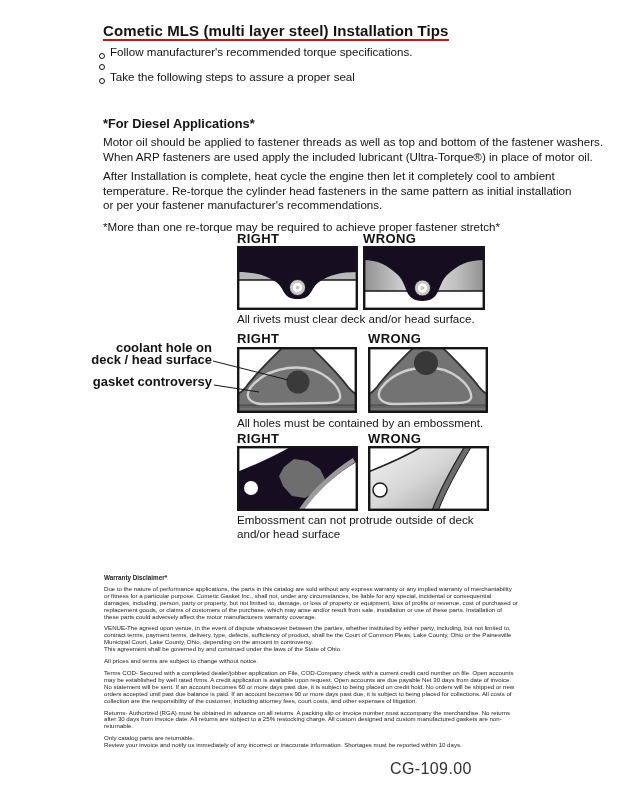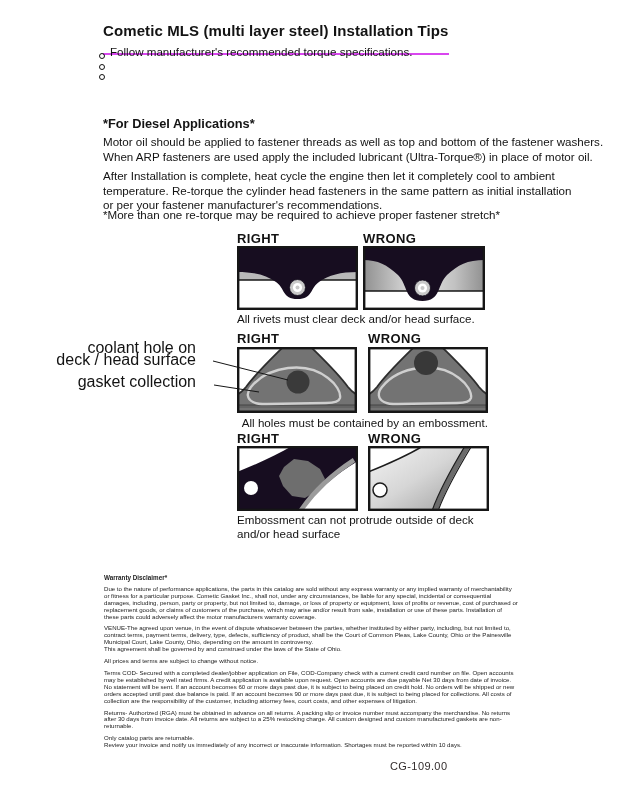--- a/index.html
+++ b/index.html
@@ -1,63 +1,64 @@
 <!DOCTYPE html>
 <html><head>
 <meta charset="utf-8">
 <style>
   html,body { margin:0; padding:0; background:#ffffff; }
   .page {
     position:relative; width:618px; height:800px; background:#ffffff;
     font-family:"Liberation Sans", sans-serif; color:#131313; overflow:hidden;
   }
   .title { position:absolute; left:103px; top:22px; font-size:15px; font-weight:bold; letter-spacing:0.1px; }
-  .title .u { border-bottom:2px solid #d946ef; padding-bottom:14px; }
+  .title .u { border-bottom:2px solid #b91c1c; padding-bottom:0; }
 
   .bullets { position:absolute; left:99px; top:45px; font-size:11.6px; line-height:14.2px; }
   .b-row { display:flex; align-items:flex-end; }
   .ring { flex:none; width:4px; height:4px; border:1.2px solid #131313; border-radius:50%; margin:4.5px 5px 0 0; }
   .subs { position:absolute; left:121px; top:87px; font-size:11.6px; line-height:14.2px; }
   .dot { flex:none; width:4.5px; height:4.5px; background:#131313; border-radius:50%; margin:4.5px 4px 0 0; }
 
   .h2 { position:absolute; left:103px; top:116px; font-size:12.8px; font-weight:bold;text-align:right; }
   .para { position:absolute; left:103px; width:505px; font-size:11.6px; line-height:14.6px; white-space:pre-line; }
-  .p1 { top:135px; } .p2 { top:169px; } .note { top:208px; }
+  .p1 { top:135px; } .p2 { top:169px; } .note { top:220px; }
 
   .fig-label { position:absolute; font-size:13px; font-weight:bold; text-align:left; letter-spacing:0.4px; }
   .fig-caption { position:absolute; font-size:11.6px; line-height:13.5px; white-space:pre-line; }
   .panel { position:absolute; }
 
-  .callout { position:absolute; left:44px; width:152px; font-size:16px; line-height:11.6px; text-align:right; white-space:pre-line; }
+  .callout { position:absolute; left:60px; width:152px; font-size:13px; line-height:11.6px; text-align:right; white-space:pre-line;font-weight:bold; }
   .co1 { top:342px; } .co2 { top:376px; }
   .callout-lines { position:absolute; left:110px; top:340px; z-index:5; pointer-events:none; }
 
   .legal { position:absolute; left:104px; top:575px; width:414px; font-size:6.1px; line-height:6.9px; color:#222222; }
   .legal .lh { font-weight:bold; font-size:6.3px; margin:0 0 4px 0; }
   .legal .lp { margin:0 0 5px 0; white-space:pre-line; }
 
-  .code { position:absolute; left:390px; top:760px; font-size:11px; letter-spacing:0.4px; color:#332d2d; }
+  .code { position:absolute; left:390px; top:760px; font-size:16px; letter-spacing:0.4px; color:#332d2d; }
 </style>
 </head>
 <body>
 
 <div class="page">
 
   <div class="title"><span class="u">Cometic MLS (multi layer steel) Installation Tips</span></div>
 
   <div class="bullets">
     <div class="b-row">
         <span class="ring"></span>
         <span>Follow manufacturer's recommended torque specifications.</span>
       </div>
     <div class="b-row">
         <span class="ring"></span>
       </div>
     <div class="b-row">
         <span class="ring"></span>
+        <span>Take the following steps to assure a proper seal</span>
       </div>
   </div>
 
 
   <div class="h2">*For Diesel Applications*</div>
   <div class="para p1">Motor oil should be applied to fastener threads as well as top and bottom of the fastener washers.
 When ARP fasteners are used apply the included lubricant (Ultra-Torque®) in place of motor oil.</div>
   <div class="para p2">After Installation is complete, heat cycle the engine then let it completely cool to ambient
 temperature. Re-torque the cylinder head fasteners in the same pattern as initial installation
 or per your fastener manufacturer's recommendations.</div>
@@ -96,21 +97,21 @@
     <rect x="1.2" y="1.2" width="119.6" height="61.6" fill="none" stroke="#161616" stroke-width="2.4"></rect>
   </svg>
 
   <div class="fig-caption" style="left:237px; top:312px;">All rivets must clear deck and/or head surface.</div>
 
   <div class="fig-label" style="left:237px; top:331px; width:120px;">RIGHT</div>
   <div class="fig-label" style="left:368px; top:331px; width:120px;">WRONG</div>
 
   <div class="callout co1">coolant hole on
 deck / head surface</div>
-  <div class="callout co2">gasket collection</div>
+  <div class="callout co2">gasket controversy</div>
 
   <svg class="callout-lines" width="240" height="70" viewBox="0 0 240 70">
     <line x1="103" y1="21" x2="178" y2="40" stroke="#161616" stroke-width="1"></line>
     <line x1="104" y1="45" x2="149" y2="52" stroke="#161616" stroke-width="1"></line>
   </svg>
 
   <svg class="panel" style="left:237px; top:347px;" width="120" height="66" viewBox="0 0 120 66">
     <rect width="120" height="66" fill="#737373"></rect>
     <path d="M0,0 H46 C36,10 19,26 9,40 C6,44 3,46 0,48 Z" fill="#ffffff"></path>
     <path d="M46,0 C36,10 19,26 9,40 C6,44 3,46 0,48" fill="none" stroke="#2e2e2e" stroke-width="1.8"></path>
@@ -131,21 +132,21 @@
     <path d="M120,48 C117,46 114,44 111,40 C101,26 84,10 74,0 H120 Z" fill="#ffffff"></path>
     <path d="M74,0 C84,10 101,26 111,40 C114,44 117,46 120,48" fill="none" stroke="#2e2e2e" stroke-width="1.8"></path>
     <rect x="0" y="58" width="120" height="8" fill="#646464"></rect>
     <line x1="0" y1="58" x2="120" y2="58" stroke="#454545" stroke-width="1"></line>
     <line x1="0" y1="62" x2="120" y2="62" stroke="#8c8c8c" stroke-width="0.8"></line>
     <path d="M16,55 C10,52 9,46 14,40 C22,30 35,23 51,21 C67,19 81,23 91,31 C99,37 104,45 103,51 C102,55 97,56 89,56 L30,57 C22,57 20,57 16,55 Z" fill="none" stroke="#cfcfcf" stroke-width="2.4"></path>
     <circle cx="58" cy="16" r="12" fill="#383838"></circle>
     <rect x="1.2" y="1.2" width="117.6" height="63.6" fill="none" stroke="#161616" stroke-width="2.4"></rect>
   </svg>
 
-  <div class="fig-caption" style="left:237px; top:416px; width:251px; text-align:right;">All holes must be contained by an embossment.</div>
+  <div class="fig-caption" style="left:237px; top:416px; width:251px; text-align:left;">All holes must be contained by an embossment.</div>
 
   <div class="fig-label" style="left:237px; top:431px; width:121px;">RIGHT</div>
   <div class="fig-label" style="left:368px; top:431px; width:121px;">WRONG</div>
 
   <svg class="panel" style="left:237px; top:446px;" width="121" height="65" viewBox="0 0 121 65">
     <defs>
         <clipPath id="c3a">
           <rect width="121" height="65"></rect>
         </clipPath>
       </defs>

